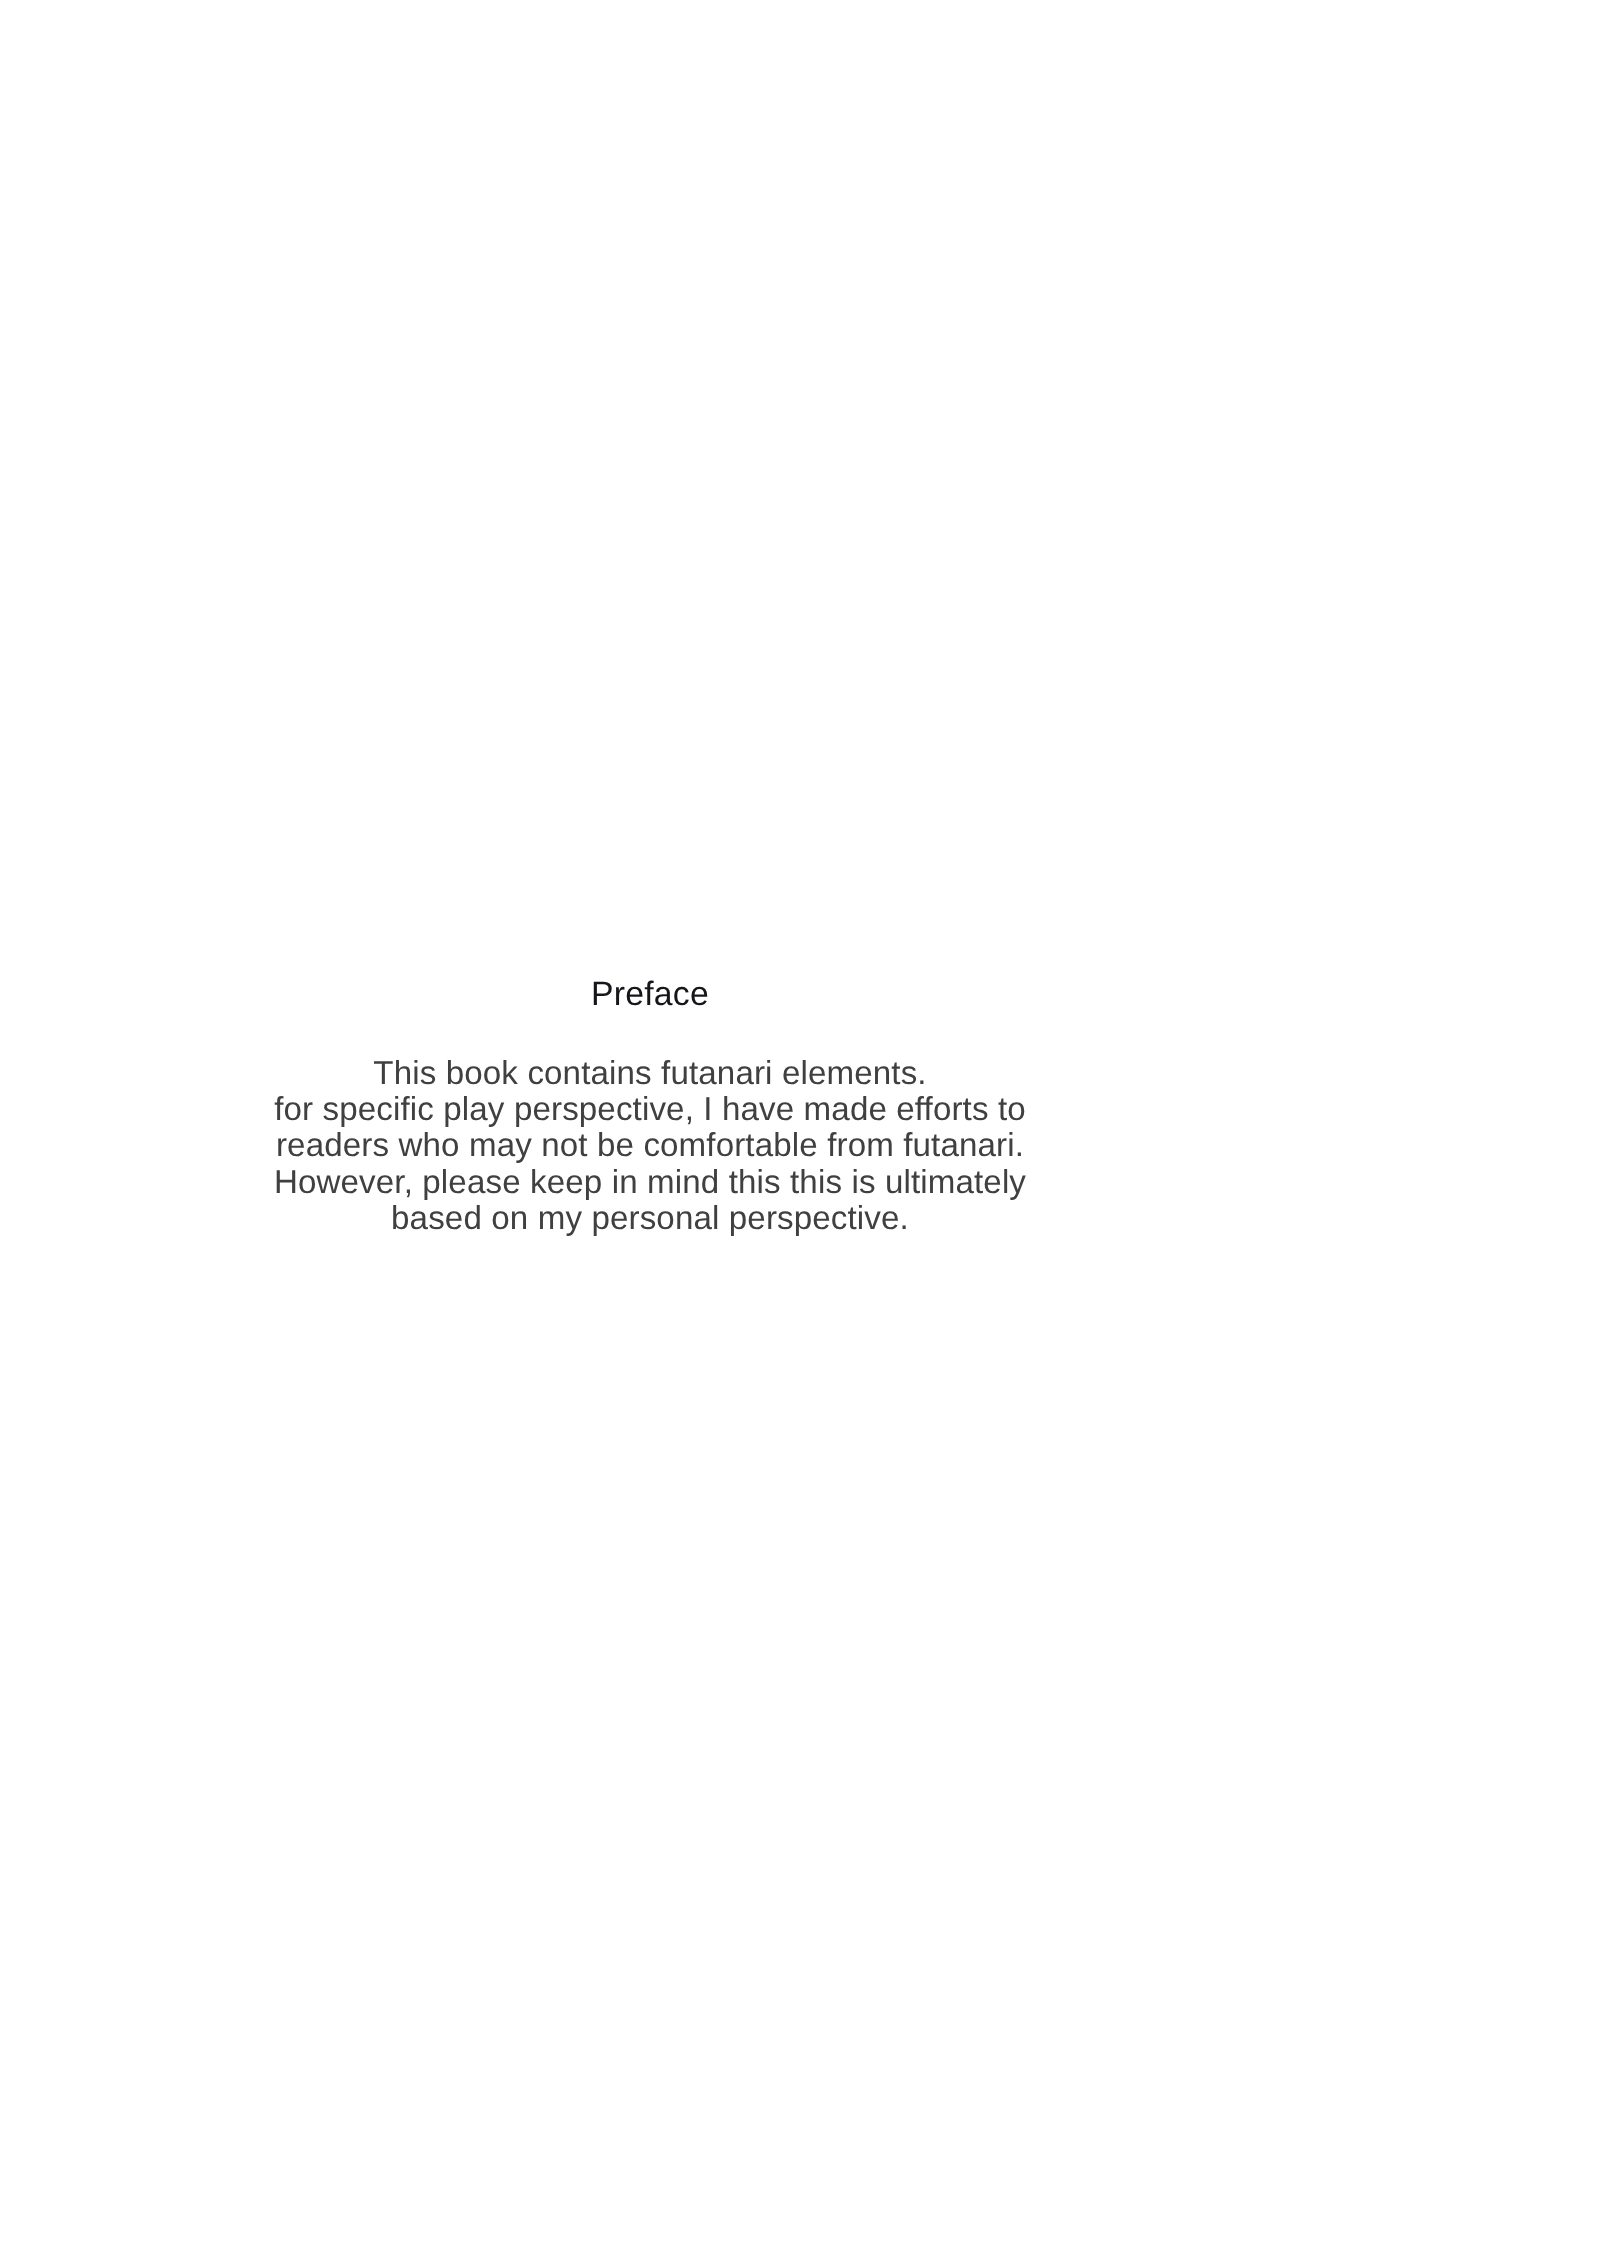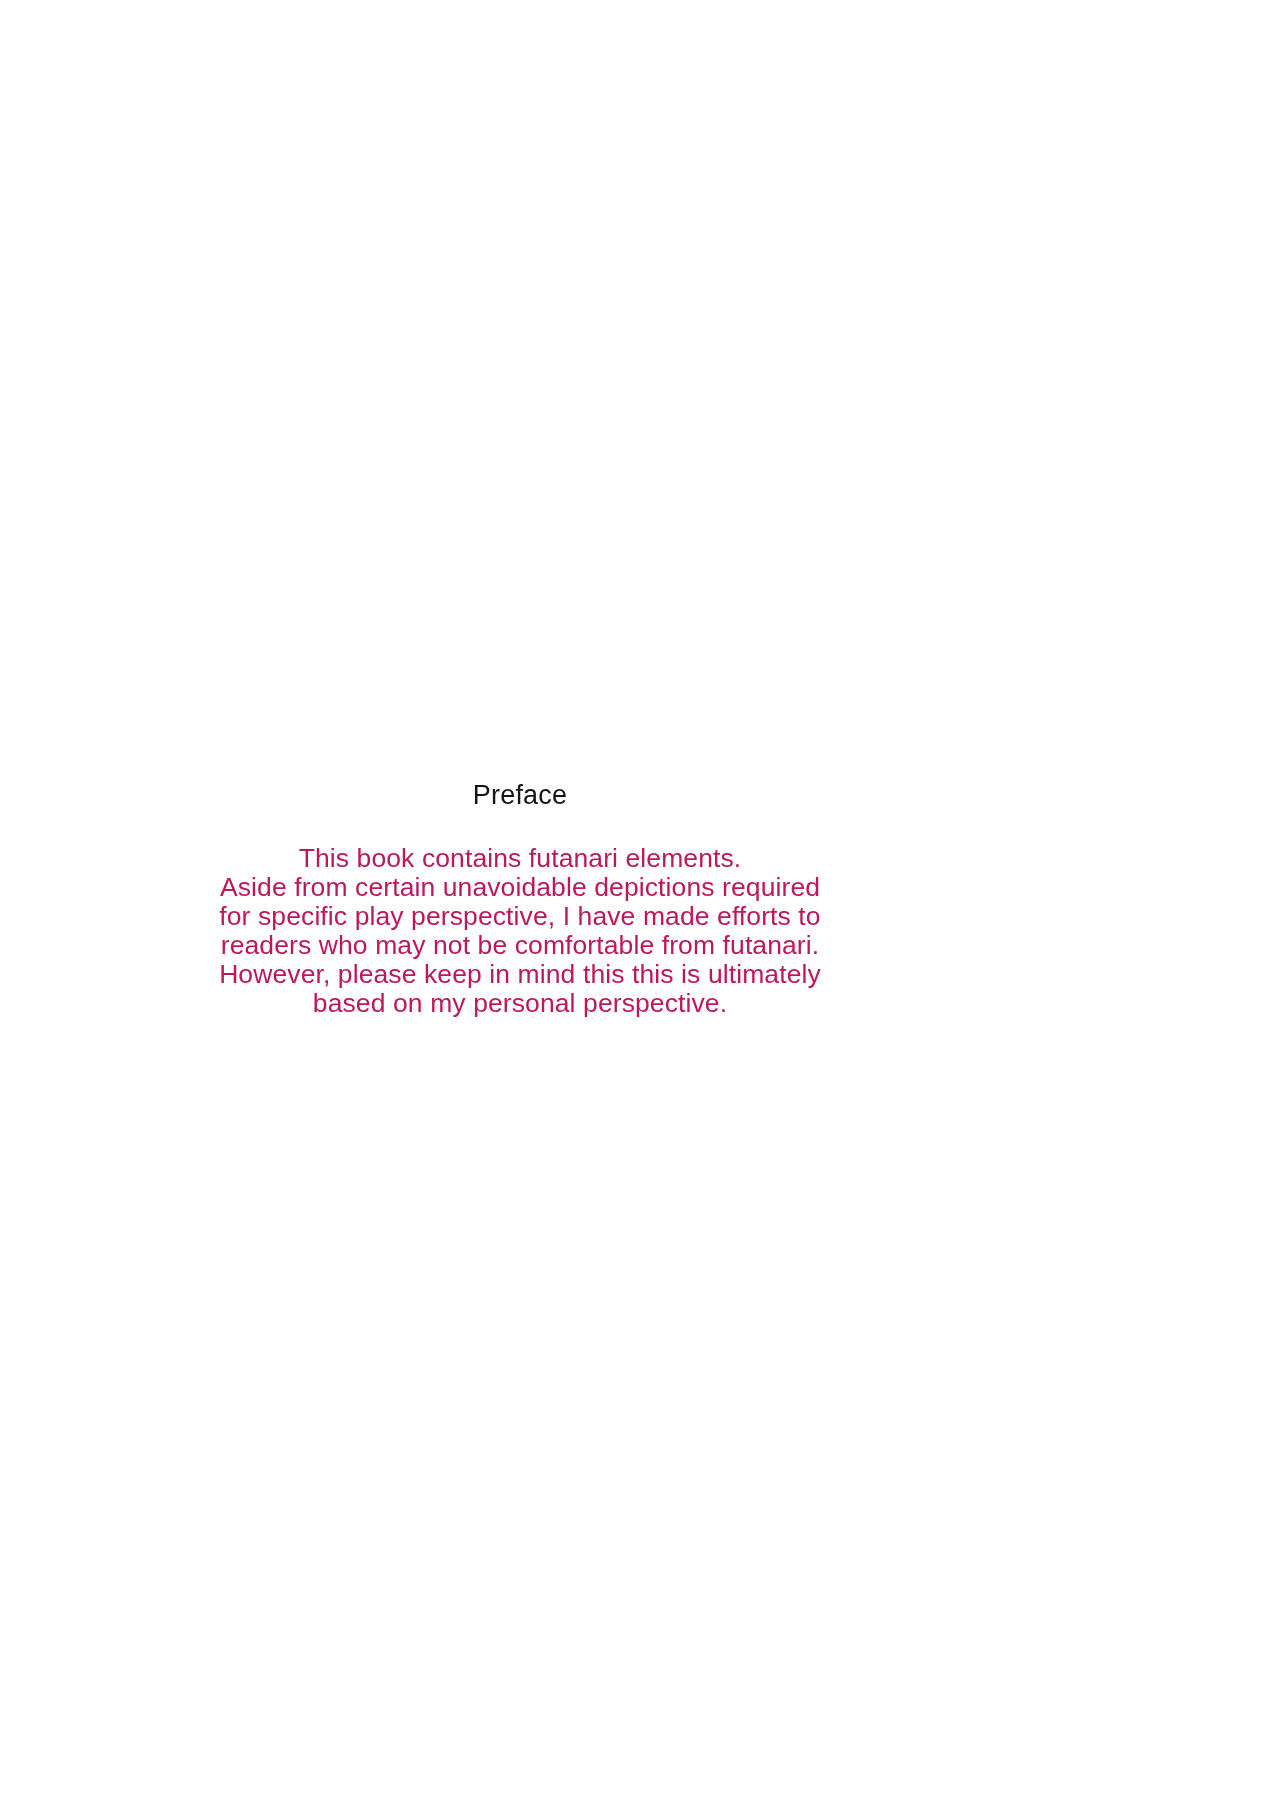--- a/index.html
+++ b/index.html
@@ -37,42 +37,41 @@
     letter-spacing: 0.2px;
     color: #16161a;
     margin: 0 0 32px 0;
     font-weight: 400;
   }
 
   .preface-body {
     font-size: 26.5px;
     line-height: 29px;
     letter-spacing: 0.1px;
-    color: #be185d;
+    color: #404040;
     margin: 13px;
     font-weight: 400;
   }
 
   .preface-body .line {
     display: block;
     white-space: nowrap;
   }
 </style>
 </head>
 <body>
 
 <div class="page">
 
   <section class="preface-block">
 
     <h1 class="preface-title">Preface</h1>
 
     <p class="preface-body">
       <span class="line">This book contains futanari elements.</span>
-      <span class="line">Aside from certain unavoidable depictions required</span>
       <span class="line">for specific play perspective, I have made efforts to</span>
       <span class="line">readers who may not be comfortable from futanari.</span>
       <span class="line">However, please keep in mind this this is ultimately</span>
       <span class="line">based on my personal perspective.</span>
     </p>
 
   </section>
 
 </div>
 

